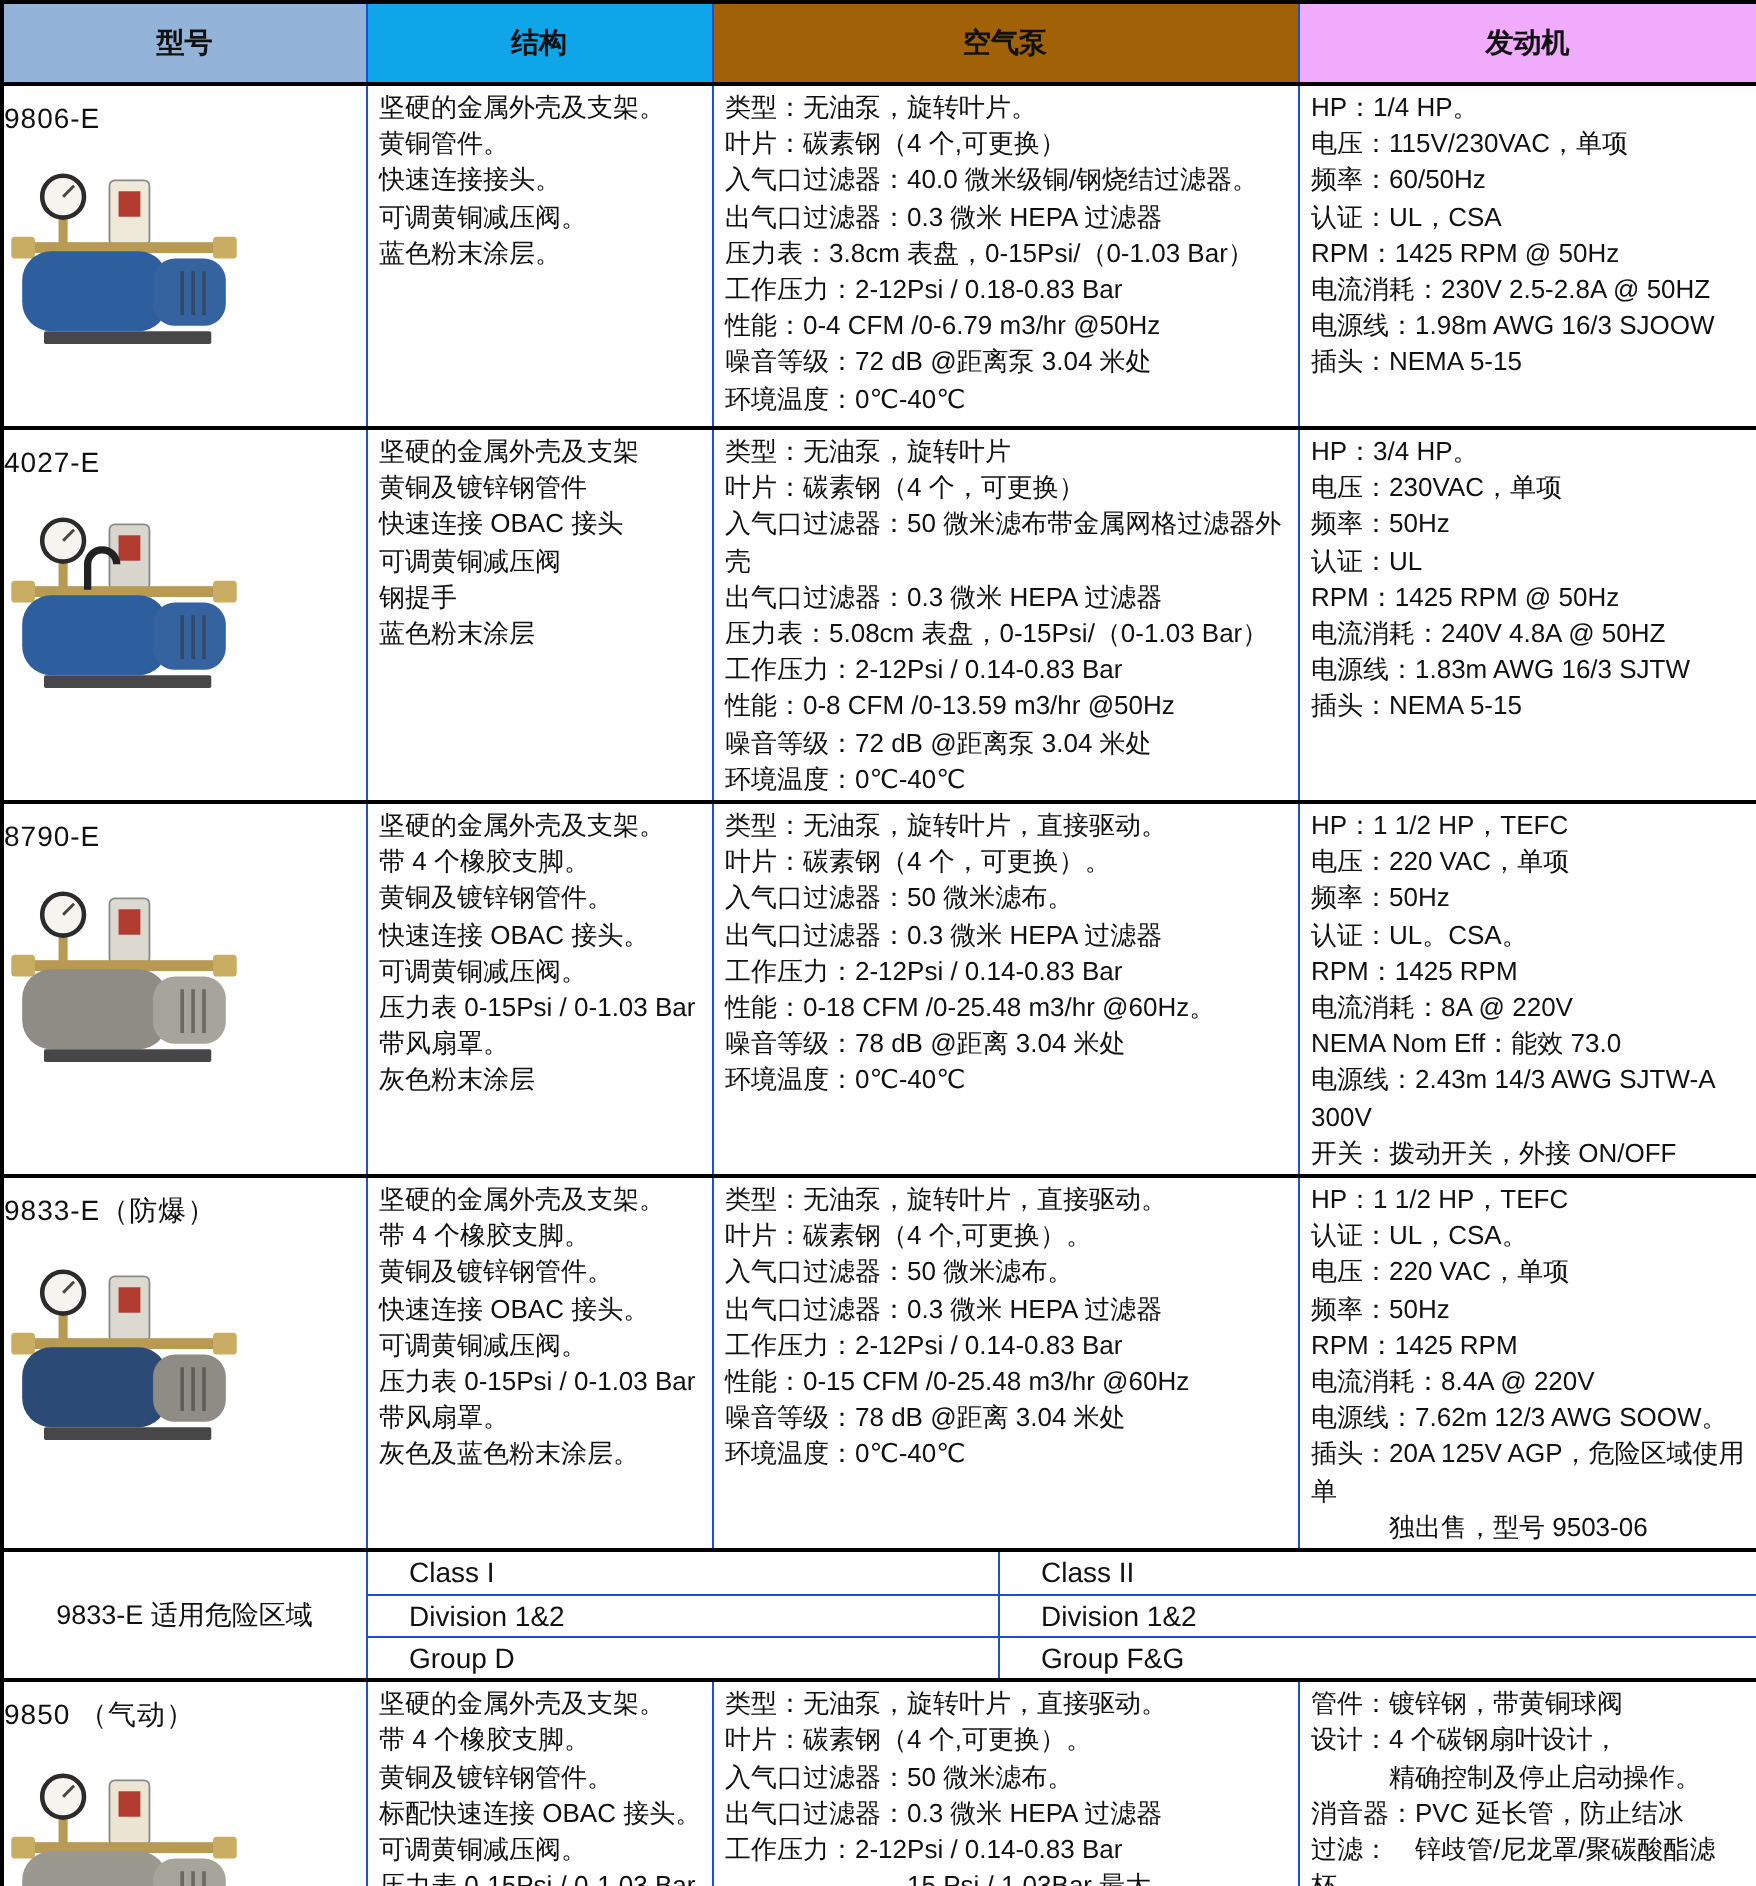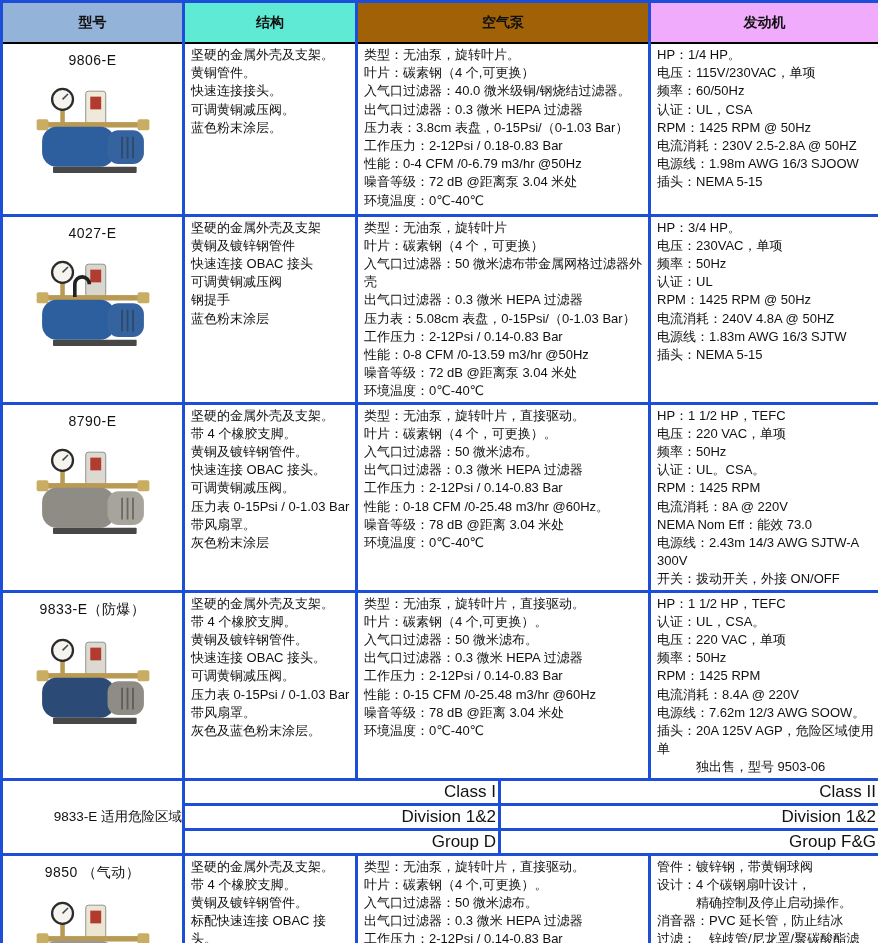--- a/index.html
+++ b/index.html
@@ -4,53 +4,53 @@
 <style>
   html,body{margin:0;padding:0;background:#fff;}
   .page{
     width:878px;height:943px;background:#fff;overflow:hidden;
     font-family:"Liberation Sans","DejaVu Sans",sans-serif;color:#111;
   }
   table.spec{
     border-collapse:collapse;table-layout:fixed;width:878px;
     border:2px solid #000;
   }
-  th,td{border:3px solid #1d4ed8;vertical-align:top;padding:0;overflow:hidden;}
+  th,td{border:1px solid #1d4ed8;vertical-align:top;padding:0;overflow:hidden;}
   th.hdr{
     height:39px;font-size:14px;font-weight:bold;text-align:center;
     vertical-align:middle;border-bottom:2px solid #000;
   }
   tr.main-row>td{border-top:2px solid #000;}
   .spec-text{
     font-size:13px;line-height:18.2px;white-space:pre-wrap;
     padding:2px 4px 1px 6px;
   }
-  td.model-cell{text-align:center;margin-top:36px;}
+  td.model-cell{margin-top:36px;}
   .model-label{font-size:14px;padding-top:8px;letter-spacing:.5px;}
   svg.pump{width:120px;height:98px;margin-top:16px;}
-  td.hz-title{text-align:right;vertical-align:middle;font-size:13.5px;}
-  td.hz-cell{font-size:17px;vertical-align:middle;padding:1px 2px 1px 5px;text-align:right;}
+  td.hz-title{text-align:center;vertical-align:middle;font-size:13.5px;}
+  td.hz-cell{font-size:14px;vertical-align:middle;padding:1px 2px 1px 21px;}
 </style>
 </head>
 <body>
 
 <div class="page">
 <table class="spec">
   <colgroup>
     <col style="width:182px">
         <col style="width:173px">
         <col style="width:143px">
         <col style="width:150px">
         <col style="width:230px">
   </colgroup>
 
   <tbody>
         <tr>
     <th class="hdr" style="background:#94b3d8">型号</th>
-    <th class="hdr" style="background:#5eead4">结构</th>
+    <th class="hdr" style="background:#0ea5e9">结构</th>
     <th class="hdr" colspan="2" style="background:#a16207">空气泵</th>
     <th class="hdr" style="background:#f0abfc">发动机</th>
   </tr>
 
   <tr class="main-row" style="height:172px">
     <td class="model-cell">
       <div class="model-label">9806-E</div>
       <svg class="pump" viewBox="0 0 132 104">
         <rect x="58" y="6" width="22" height="36" rx="3" stroke="#8a8a8a" fill="#efe9da"></rect>
         <rect x="63" y="12" width="12" height="14" fill="#b23b30"></rect>

